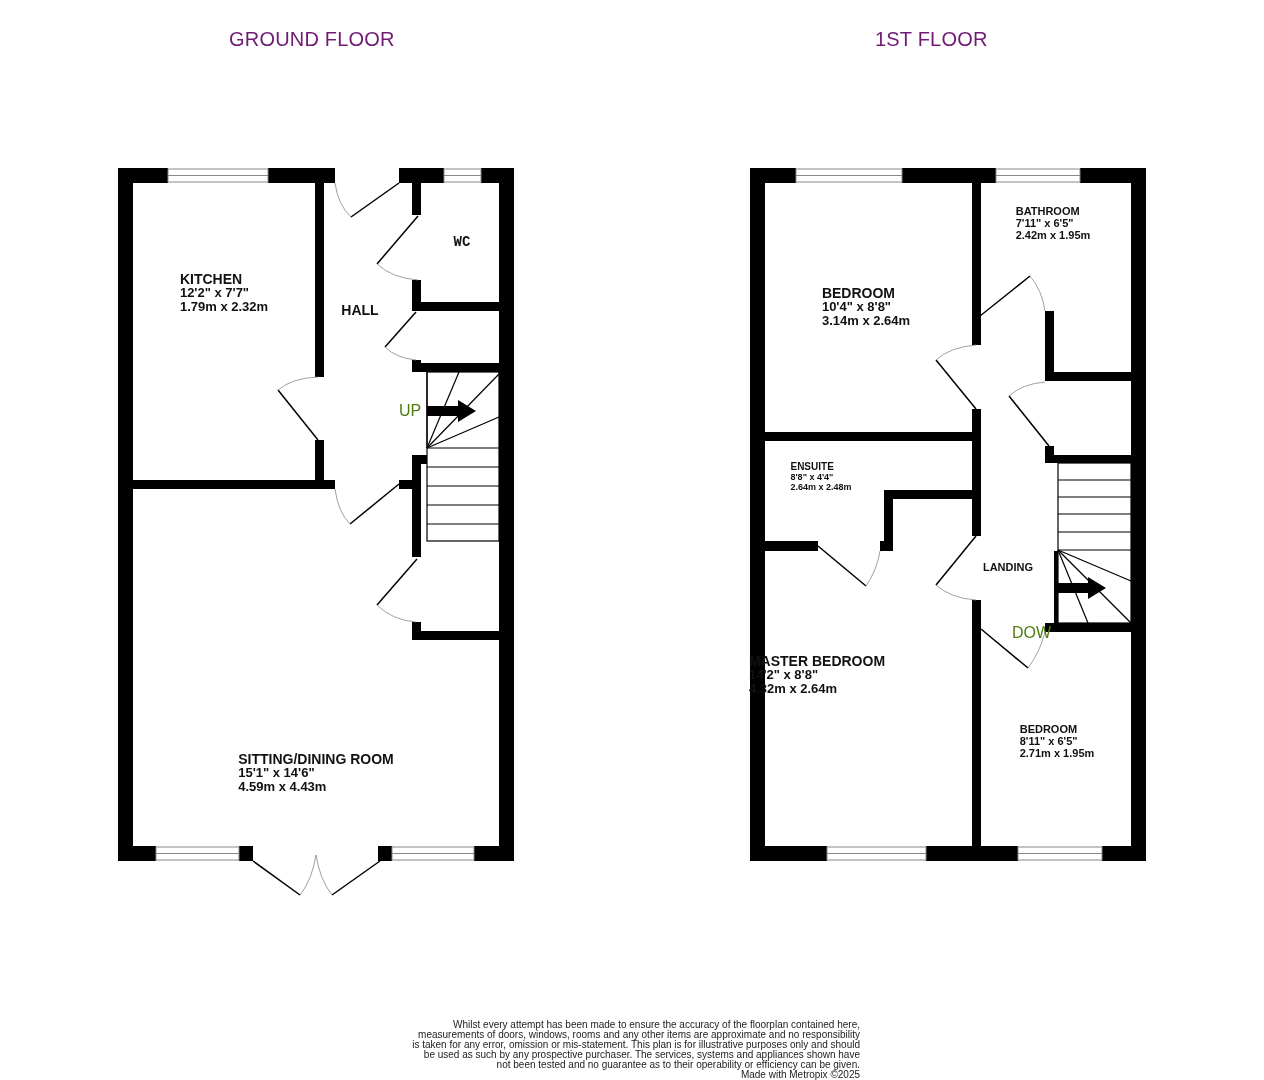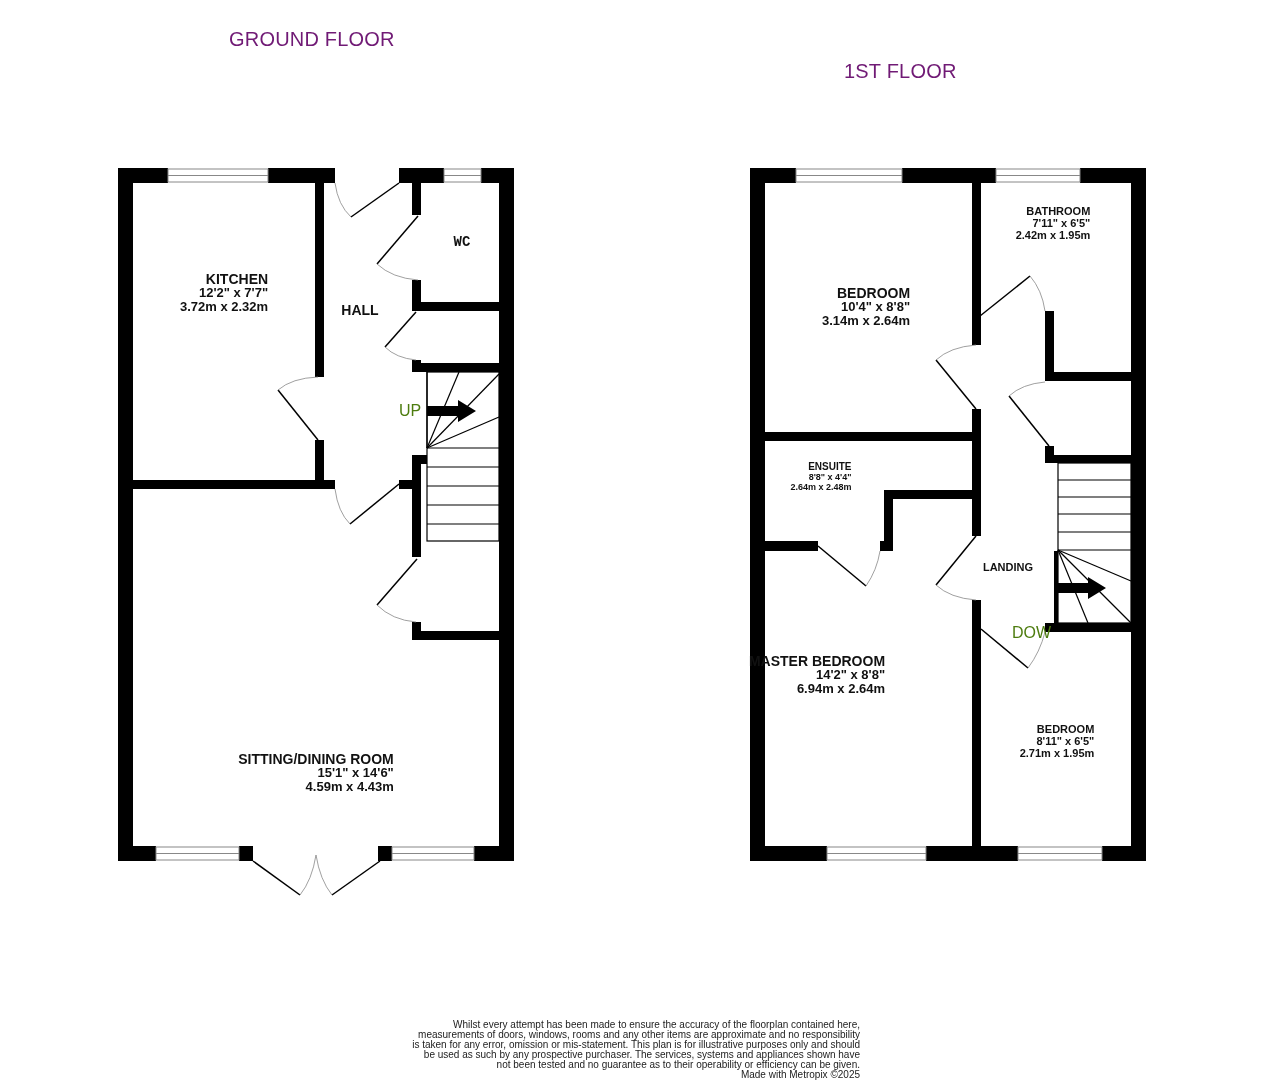--- a/index.html
+++ b/index.html
@@ -1,28 +1,28 @@
 <!DOCTYPE html>
 <html><head>
   <meta charset="utf-8">
   <style>
     html, body { margin: 0; padding: 0; background: #ffffff; }
     body { width: 1264px; height: 1080px; position: relative; overflow: hidden;
            font-family: "Liberation Sans", sans-serif; color: #111; }
     .floor-title { position: absolute; top: 28px; font-size: 20px; color: #701a75; letter-spacing: 0.2px; }
     #title-ground { left: 229px; }
-    #title-first { left: 844px; margin-top: 32px; }
+    #title-first { left: 875px; }
     svg.plan { position: absolute; left: 0; top: 0; }
     .wall { fill: #000; }
     .win-frame { fill: #fff; stroke: #888; stroke-width: 1; }
     .win-line { stroke: #888; stroke-width: 1; }
     .door-leaf { stroke: #000; stroke-width: 1.5; fill: none; }
     .door-arc { stroke: #888; stroke-width: 0.8; fill: none; }
     .stair { stroke: #000; stroke-width: 1.2; fill: none; }
-    .room-label { position: absolute; text-align: right; font-weight: bold; line-height: 14px; transform: translateX(-50%); white-space: nowrap; }
+    .room-label { position: absolute; text-align: left; font-weight: bold; line-height: 14px; transform: translateX(-50%); white-space: nowrap; }
     .room-label .name { font-size: 14px; display: block; }
     .room-label .dim { font-size: 13px; display: block; }
     .room-label.small .name { font-size: 11px; line-height: 12px; }
     .room-label.small .dim { font-size: 11px; line-height: 12px; }
     .room-label.tiny .name { font-size: 10px; line-height: 11px; }
     .room-label.tiny .dim { font-size: 9px; line-height: 10px; }
     .stair-text { position: absolute; font-size: 16px; color: #4d7c0f; }
     .disclaimer { position: absolute; left: 410px; top: 1020px; width: 450px; font-size: 10px; line-height: 10px; text-align: right; color: #222; }
   </style>
 </head>
@@ -212,21 +212,21 @@
       <line class="stair" x1="1058" y1="550" x2="1131" y2="623"></line>
       <line class="stair" x1="1058" y1="550" x2="1088" y2="623"></line>
       <path d="M1058 583 L1088 583 L1088 577 L1106 588 L1088 599 L1088 593 L1058 593 Z" fill="#000"></path>
     </g>
   </g>
 </svg>
 
 <div class="room-label" style="left:224px; top:272px;">
   <span class="name">KITCHEN</span>
   <span class="dim">12'2"  x 7'7"</span>
-  <span class="dim">3.72m  x 2.32m</span>
+  <span class="dim">1.79m  x 2.32m</span>
 </div>
 <div class="room-label" style="left:360px; top:303px;">
   <span class="name">HALL</span>
 </div>
 <div class="room-label" style="left:462px; top:235px;font-family:Liberation Mono, monospace;">
   <span class="name">WC</span>
 </div>
 <div class="room-label" style="left:316px; top:709px;margin-top:43px;">
   <span class="name">SITTING/DINING ROOM</span>
   <span class="dim">15'1"  x 14'6"</span>
@@ -249,21 +249,21 @@
   <span class="dim">8'8"  x 4'4"</span>
   <span class="dim">2.64m  x 2.48m</span>
 </div>
 <div class="room-label small" style="left:1008px; top:561px;">
   <span class="name">LANDING</span>
 </div>
 <div class="stair-text" style="left:1012px; top:580px;margin-top:44px;">DOW</div>
 <div class="room-label" style="left:817px; top:654px;">
   <span class="name">MASTER BEDROOM</span>
   <span class="dim">14'2"  x 8'8"</span>
-  <span class="dim">6.94m  x 2.64m</span>
+  <span class="dim">4.32m  x 2.64m</span>
 </div>
 <div class="room-label small" style="left:1057px; top:723px;">
   <span class="name">BEDROOM</span>
   <span class="dim">8'11"  x 6'5"</span>
   <span class="dim">2.71m  x 1.95m</span>
 </div>
 
 <div class="disclaimer">
   <div>Whilst every attempt has been made to ensure the accuracy of the floorplan contained here, measurements of doors, windows, rooms and any other items are approximate and no responsibility is taken for any error, omission or mis-statement. This plan is for illustrative purposes only and should be used as such by any prospective purchaser. The services, systems and appliances shown have not been tested and no guarantee as to their operability or efficiency can be given.</div>
   <div>Made with Metropix ©2025</div>

